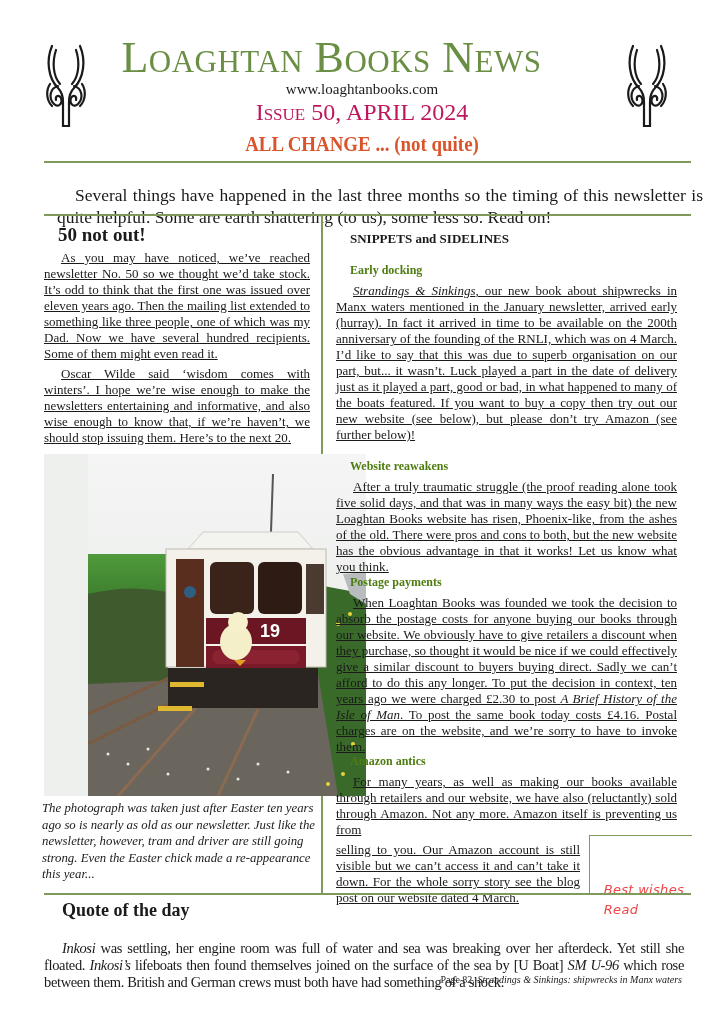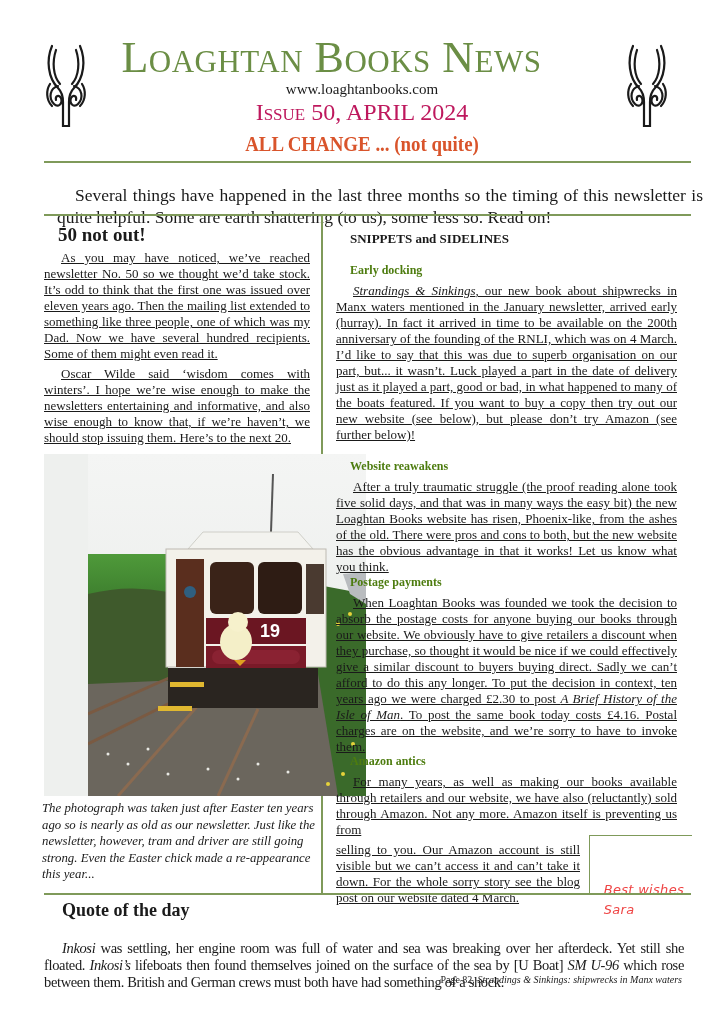--- a/index.html
+++ b/index.html
@@ -213,21 +213,21 @@
   <div class="section" id="sec-amazon">
     <div class="h3">Amazon antics</div>
     <p class="para">For many years, as well as making our books available through retailers and our website, we have also (reluctantly) sold through Amazon.  Not any more.  Amazon itself is preventing us from</p>
     <p class="para amazon-narrow" style="text-indent:0">selling to you.  Our Amazon account is still visible but we can’t access it and can’t take it down.  For the whole sorry story see the blog post on our website dated 4 March.</p>
   </div>
 </div>
 
 <div class="wishes-box">
   <div class="wishes">
     <div>Best wishes</div>
-    <div>Sara</div>
+    <div>Read</div>
   </div>
 </div>
 
 <div class="hr" id="hr-bottom"></div>
 
 <div class="quote-title">Quote of the day</div>
 <p class="quote-text"><i>Inkosi</i><span> was settling, her engine room was full of water and sea was breaking over her afterdeck.  Yet still she floated.  </span><i>Inkosi’s</i><span> lifeboats then found themselves joined on the surface of the sea by [U Boat] </span><i>SM U-96</i><span> which rose between them.  British and German crews must both have had something of a shock.</span></p>
 <div class="quote-source"><span>Page 82,  </span><i>Strandings &amp; Sinkings: shipwrecks in Manx waters</i></div>
 
 </body></html>

